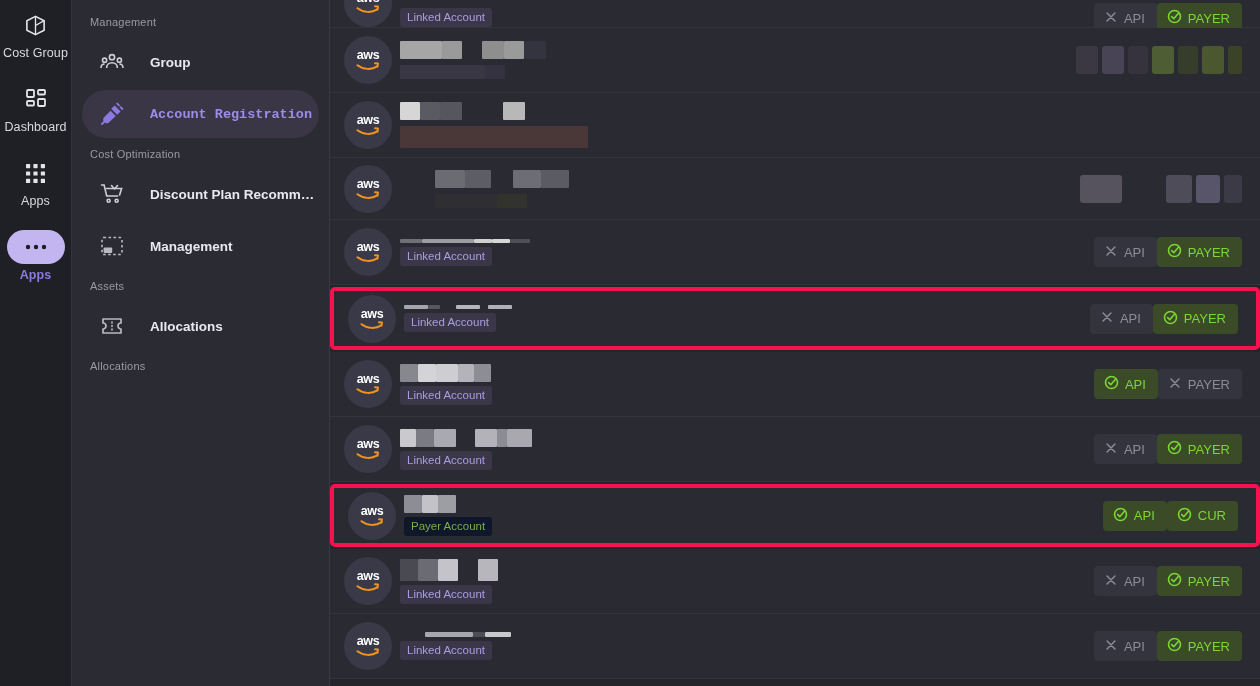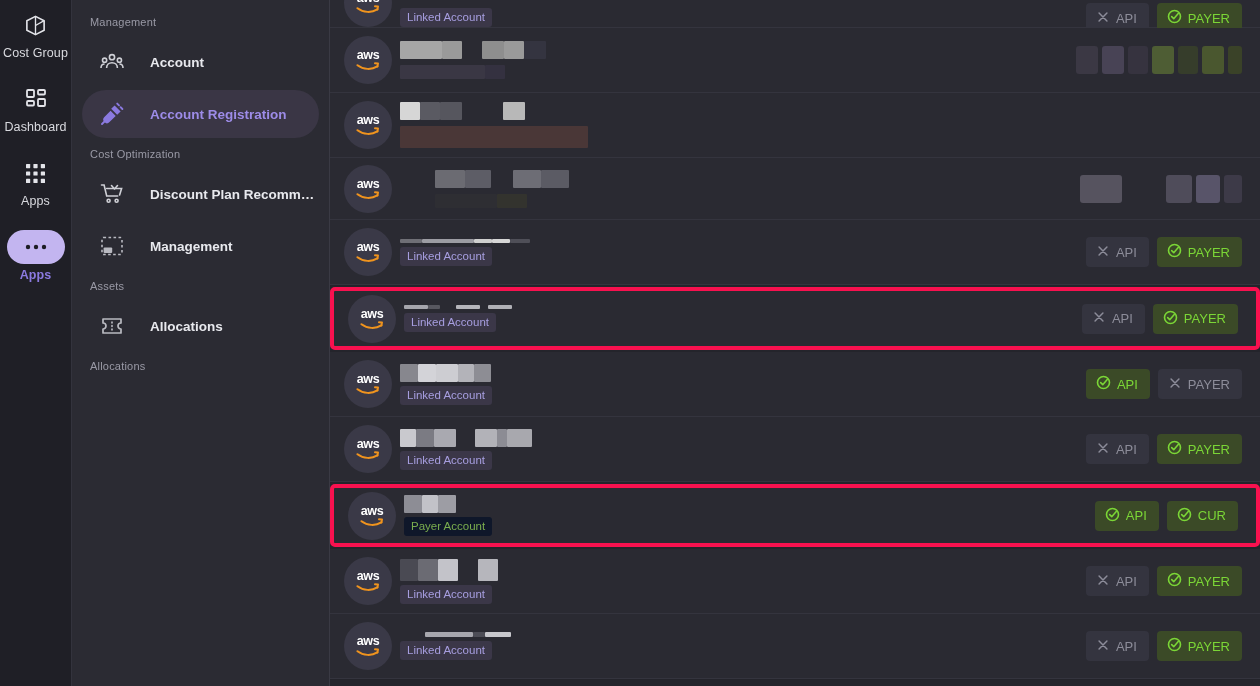--- a/index.html
+++ b/index.html
@@ -65,21 +65,21 @@
   .nav-ico {
     width: 36px; flex: 0 0 36px;
     display: flex; align-items: center; justify-content: center;
   }
   .nav-label {
     font-size: 13.5px; font-weight: bold; color: #e8e9ee;
     margin-left: 20px;
     white-space: nowrap; overflow: hidden; text-overflow: ellipsis;
     max-width: 170px;
   }
-  .nav-item.active .nav-label { color: #9d8ce8; }
+  .nav-item.active .nav-label { color: #9d8ce8; font-family: Liberation Mono, monospace; }
 
   
   .main {
     flex: 1 1 auto;
     height: 686px;
     background: #24242b;
     position: relative;
     overflow: hidden;
   }
   .list { padding: 0 0 0 0; }
@@ -116,21 +116,21 @@
   .redact { height: 18px; border-radius: 1px; }
   .badge-acct {
     display: inline-block;
     font-size: 11.5px;
     padding: 3px 7px 4px;
     border-radius: 3px;
     margin-top: 4px;
   }
   .badge-linked { background: #3b3748; color: #a79ee0; }
   .badge-payer-acct { background: #0f172a; color: #7aad4e; }
-  .row-status { display: flex; gap: 8px; flex: 0 0 auto; margin-left: 10px; text-align: right; }
+  .row-status { display: flex; flex: 0 0 auto; margin-left: 10px; text-align: right; }
   .st {
     display: flex; align-items: center; gap: 6px;
     padding: 6px 12px 6px 10px;
     border-radius: 4px;
     font-size: 13px;
     min-width: 62px;
   }
   .st.on  { background: #3b4a27; color: #7bd636; }
   .st.off { background: #34343f; color: #8c8c99; }
   .st-lbl { line-height: 1; }
@@ -205,21 +205,21 @@
       <span class="nav-ico">
         <svg width="24" height="20" viewBox="0 0 24 20" fill="none" stroke="#cfd0d6" stroke-width="1.6">
           <circle cx="12" cy="5.2" r="2.6"></circle>
           <path d="M6.6 16c0-3.2 2.4-5.2 5.4-5.2s5.4 2 5.4 5.2"></path>
           <circle cx="4.6" cy="8.2" r="2.1"></circle>
           <path d="M1 16c0-2.4 1.6-4 3.6-4"></path>
           <circle cx="19.4" cy="8.2" r="2.1"></circle>
           <path d="M23 16c0-2.4-1.6-4-3.6-4"></path>
         </svg>
       </span>
-      <span class="nav-label">Account</span>
+      <span class="nav-label">Group</span>
     </div>
 
     <div class="nav-item active">
       <span class="nav-ico">
         <svg width="24" height="24" viewBox="0 0 24 24" fill="none" stroke="#8b7ae0" stroke-width="1.9" stroke-linecap="round">
           <path d="M14.6 3.4 20.6 9.4l-3.4 3.4-6-6z" fill="#8b7ae0" stroke="none"></path>
           <path d="M17.2 1.6 19 3.4M20.6 5.2l1.8 1.8"></path>
           <path d="M10.6 8.8 4.4 15a3.6 3.6 0 0 0 5.1 5.1l6.2-6.2z" fill="#8b7ae0" stroke="none"></path>
           <path d="M5.6 18.4 2 22"></path>
         </svg>

